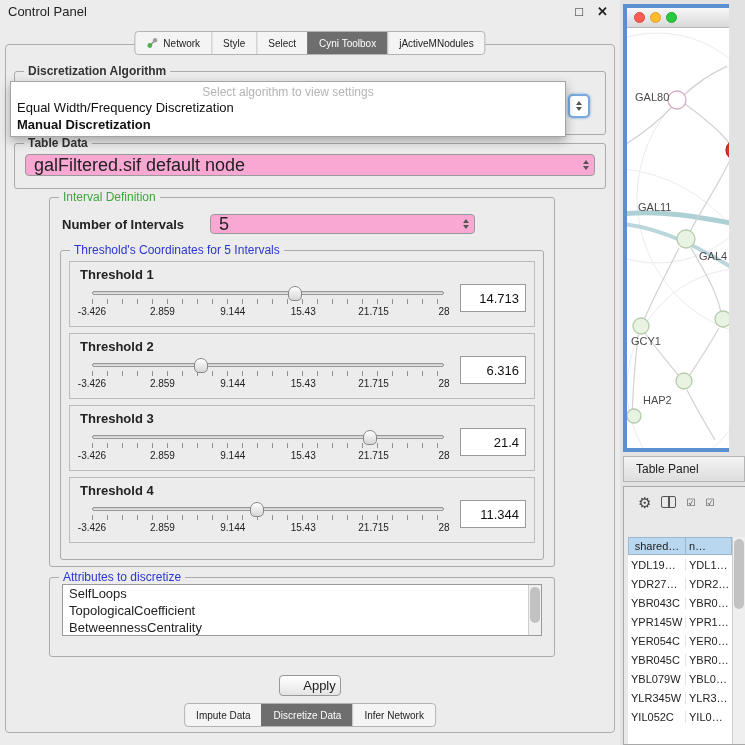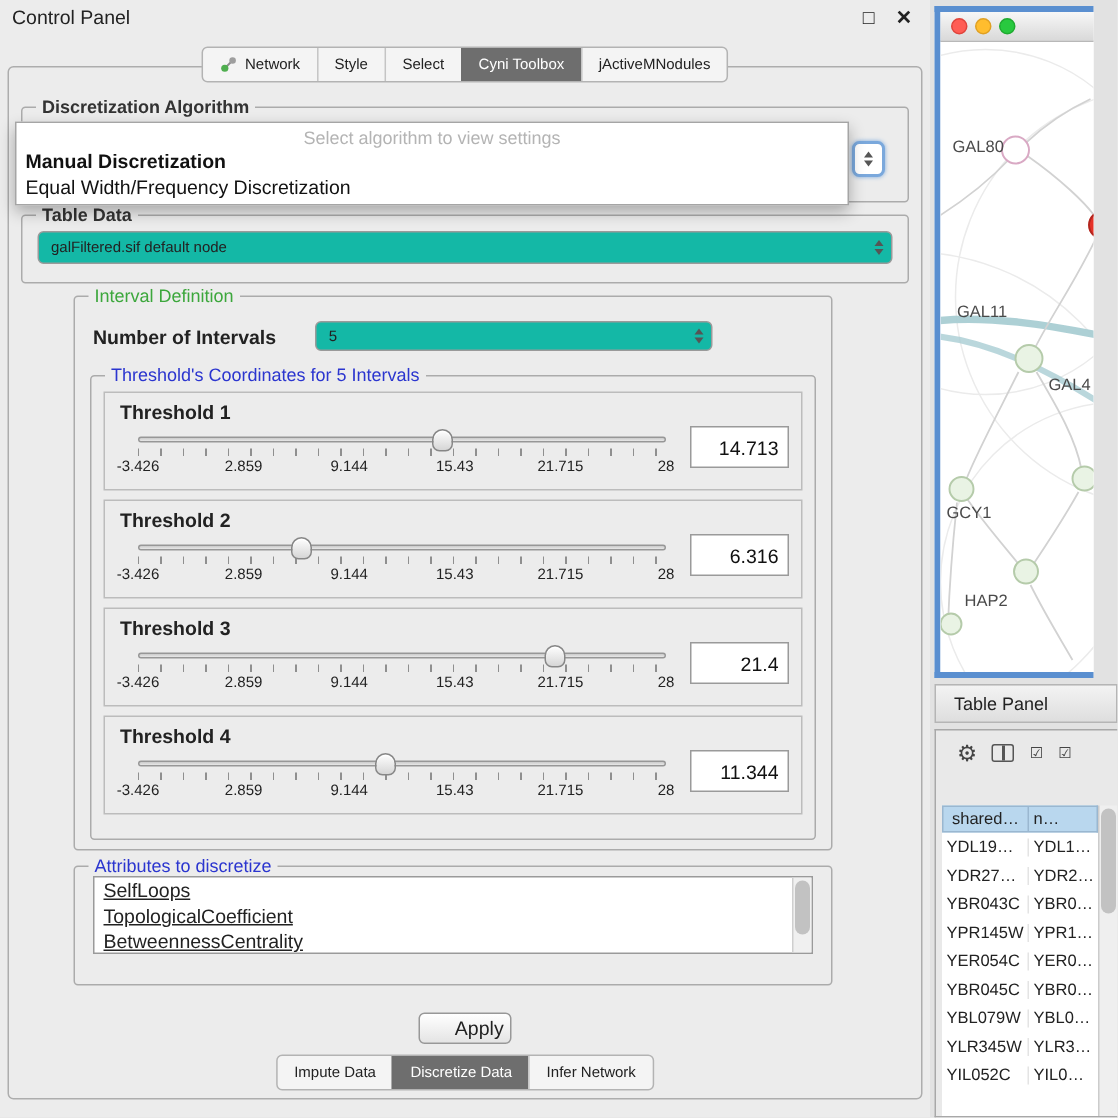--- a/index.html
+++ b/index.html
@@ -34,36 +34,36 @@
   
   .group { position:absolute; border:1px solid #ababab; border-radius:3px; }
   .g-title { position:absolute; top:-8px; left:9px; background:#ececec; padding:0 4px; font-size:12px; white-space:nowrap; }
   .g-title.dark { color:#333; font-weight:bold; }
   .g-title.green { color:#3ca73c; }
   .g-title.blue { color:#2b35cf; }
 
   .g-disc  { top:26px; left:8px; right:8px; height:64px; }
   .g-table { top:98px; left:8px; right:8px; height:46px; }
   .g-interval { top:152px; left:43px; width:506px; height:370px; }
-  .g-attrs { top:532px; left:43px; width:506px; height:80px;text-decoration:underline; }
+  .g-attrs { top:532px; left:43px; width:506px; height:80px; }
 
   
   .popup { position:absolute; left:4px; top:36px; width:556px; height:56px; background:#fff;
     border:1px solid #a5a5a5; box-shadow:0 4px 10px rgba(0,0,0,.3); z-index:10; }
   .pp-head { text-align:center; color:#b4b4b4; font-size:12px; padding-top:3px; }
   .pp-item { font-size:13px; padding:1px 6px; color:#111; }
 
   
   .combo-frag { position:absolute; top:49px; right:24px; width:22px; height:24px; background:#fff;
     border:2px solid #7aa8dc; border-radius:5px; box-shadow:0 0 3px #7aa8dc; z-index:3;
     display:flex; align-items:center; justify-content:center; }
 
   
-  .combo { display:flex; align-items:center; height:22px; background:#14b8a6;
-    border:1px solid #9a9a9a; border-radius:4px; padding-left:8px; font-size:10px; }
+  .combo { display:flex; align-items:center; height:22px; background:#f9a8d4;
+    border:1px solid #9a9a9a; border-radius:4px; padding-left:8px; font-size:18px; }
   .combo-text { flex:1; overflow:hidden; white-space:nowrap; }
   .spin { width:16px; display:flex; flex-direction:column; align-items:center; justify-content:center; gap:2px; }
   .spin i { display:block; width:0; height:0; border-left:3.5px solid transparent; border-right:3.5px solid transparent; }
   .spin .up { border-bottom:4px solid #555; }
   .spin .dn { border-top:4px solid #555; }
   .g-table .combo { margin:10px 10px 0; }
 
   .niv-row { display:flex; align-items:center; margin:16px 0 0 12px; }
   .niv-label { font-size:13px; }
   .niv-combo { width:265px; margin-left:26px; height:20px; }
@@ -152,22 +152,22 @@
 
     <div class="combo-frag">
       <span class="spin">
           <i class="up"></i>
           <i class="dn"></i>
         </span>
     </div>
 
     <div class="popup">
       <div class="pp-head">Select algorithm to view settings</div>
+      <div class="pp-item">Equal Width/Frequency Discretization</div>
       <div class="pp-item bold">Manual Discretization</div>
-      <div class="pp-item">Equal Width/Frequency Discretization</div>
     </div>
 
     <div class="group g-table">
       <span class="g-title dark">Table Data</span>
       <div class="combo">
         <span class="combo-text">galFiltered.sif default node</span>
         <span class="spin">
             <i class="up"></i>
             <i class="dn"></i>
           </span>

